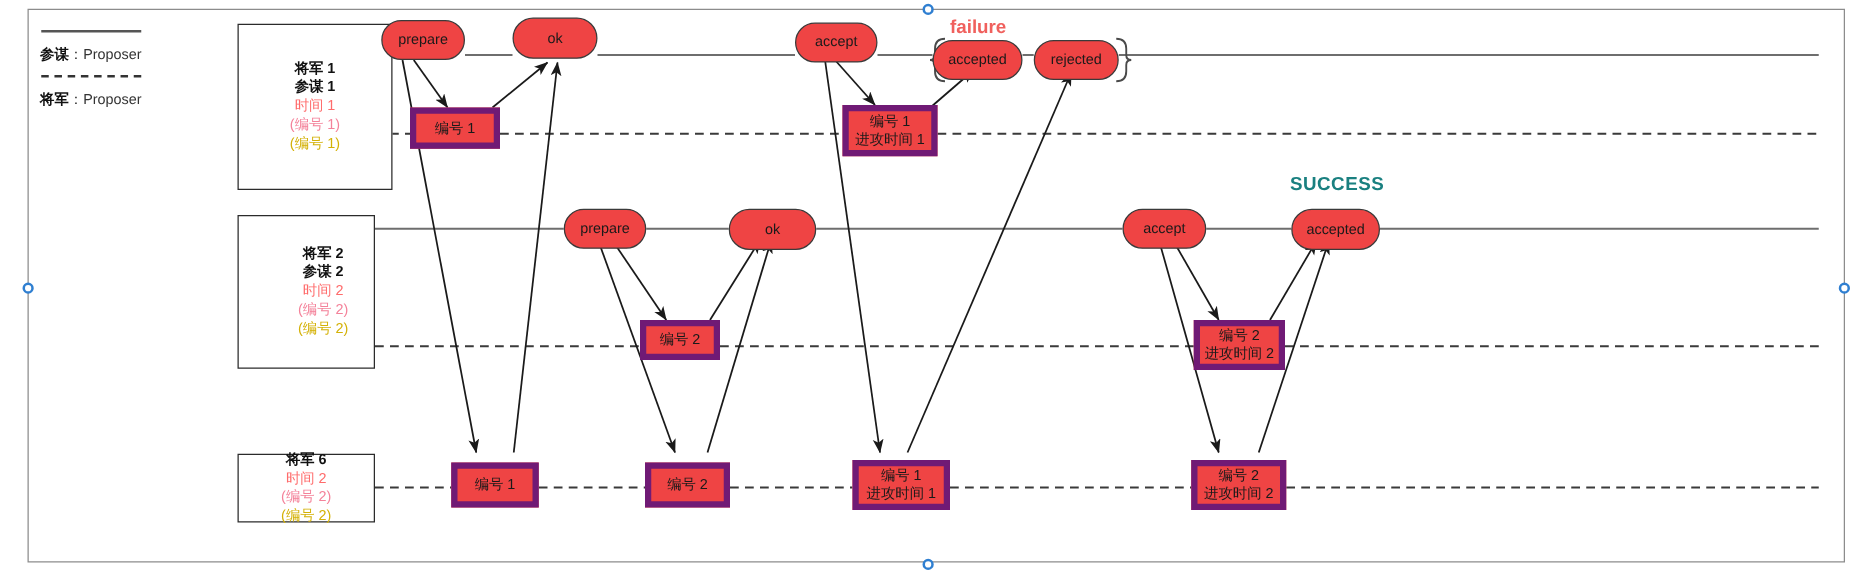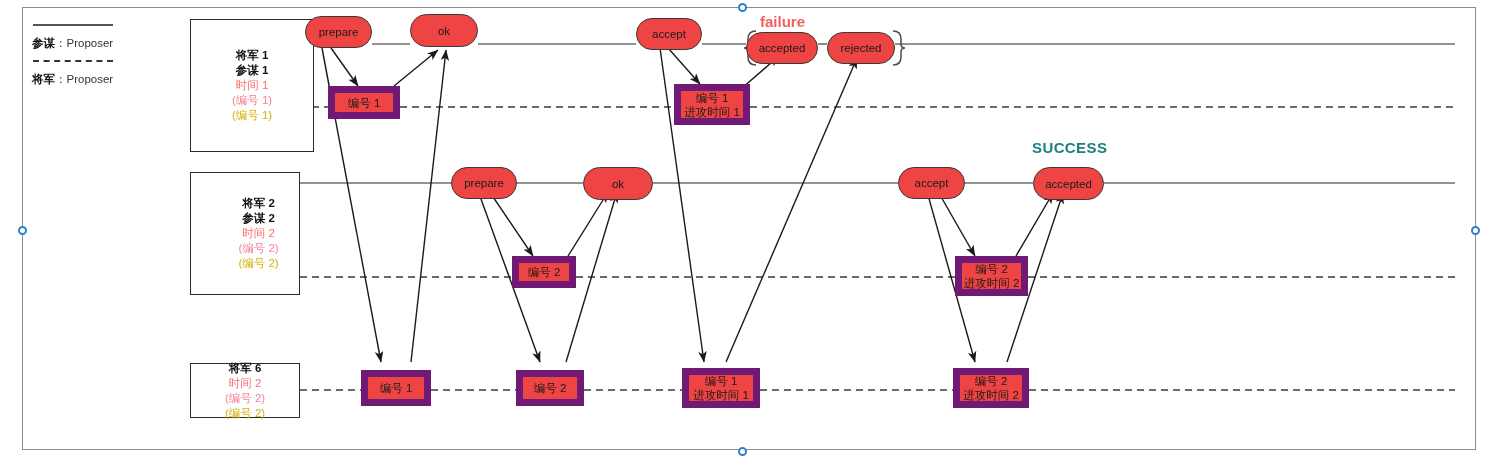--- a/index.html
+++ b/index.html
@@ -5,21 +5,21 @@
   html,body{margin:0;padding:0;background:#ffffff;}
   body{font-family:"Liberation Sans","DejaVu Sans",sans-serif;}
   #stage{position:relative;width:1488px;height:463px;background:#fff;overflow:hidden;}
   #canvas-frame{position:absolute;left:22px;top:7px;width:1454px;height:443px;
                 border:1px solid #8c8c8c;box-sizing:border-box;background:transparent;}
   .handle{position:absolute;width:9px;height:9px;border-radius:50%;
           background:#ffffff;border:2px solid #2f7fd1;box-sizing:border-box;z-index:40;}
   svg.layer{position:absolute;left:0;top:0;width:1488px;height:463px;overflow:visible;}
   .node{position:absolute;box-sizing:border-box;display:flex;flex-direction:column;
         align-items:center;justify-content:center;background:#ef4444;z-index:20;}
-  .rect{border:7px solid #701a75;}
+  .rect{border:5px solid #701a75;}
   .pill{border:1px solid #3a3a3a;border-radius:18px;}
   .nd-txt{font-size:11.5px;color:#1a1a1a;line-height:14px;white-space:nowrap;}
   .gbox{position:absolute;box-sizing:border-box;border:1px solid #2b2b2b;background:#fff;
         display:flex;flex-direction:column;align-items:center;justify-content:center;z-index:20;}
   .gl{font-size:11.5px;line-height:15px;white-space:nowrap;}
   .gl.b{color:#111;font-weight:bold;}
   .gl.r{color:#ff6b6b;}
   .gl.p{color:#f4829a;}
   .gl.y{color:#d4b106;}
   .legend{position:absolute;z-index:25;display:flex;align-items:center;gap:10px;flex-direction:column;}

